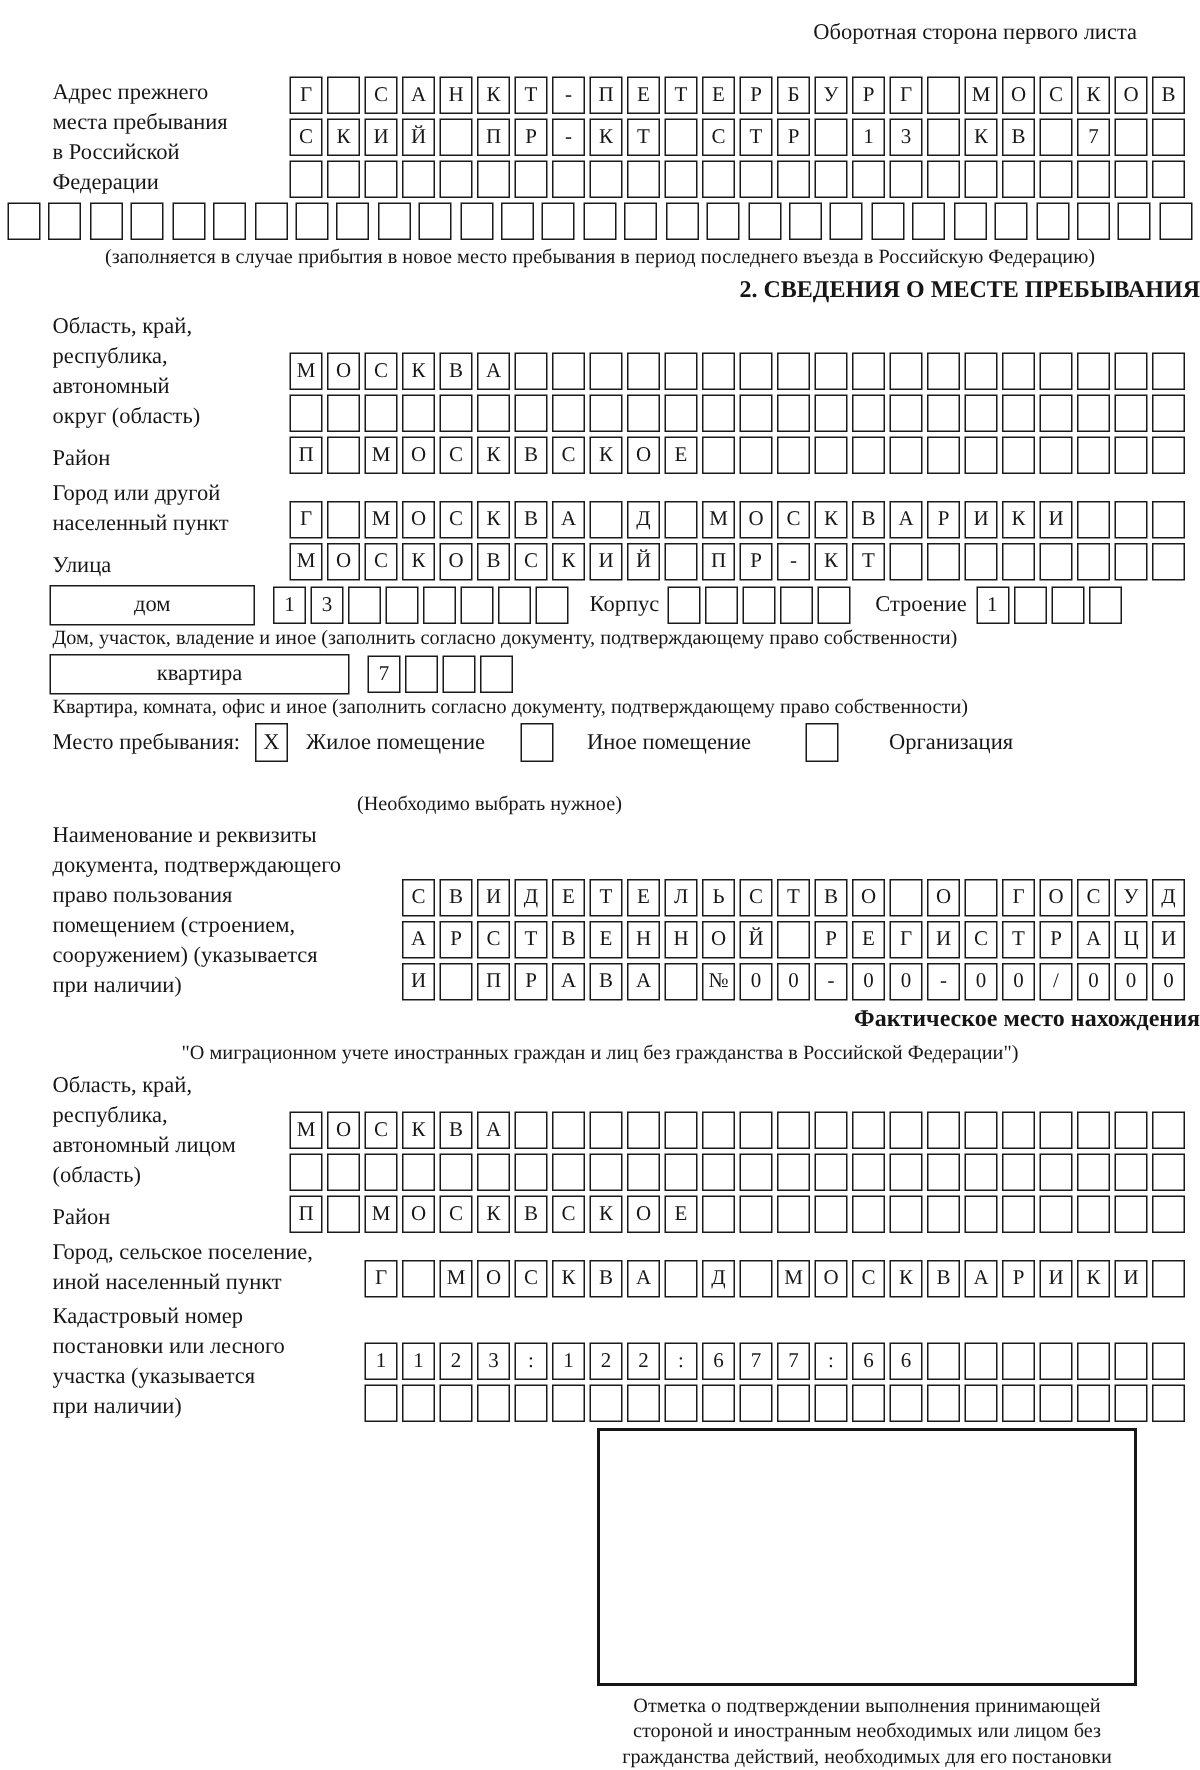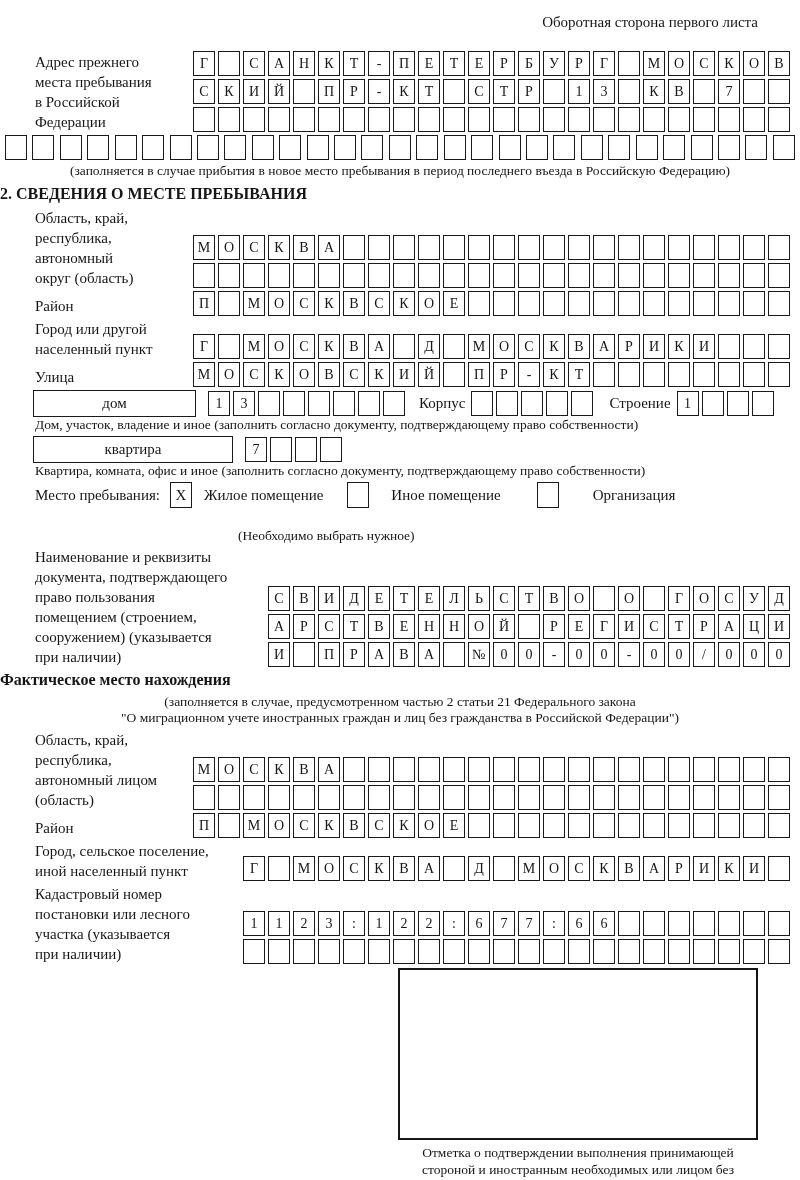--- a/index.html
+++ b/index.html
@@ -15,25 +15,25 @@
   .cellcol{ margin-left:auto;display:flex;flex-direction:column;gap:3px }
   .cellcol .cells{ margin-left:0 }
   .cell{ width:22px;height:25px;border:1.6px solid #1a1a1a;display:flex;align-items:center;justify-content:center;
          font-size:14px;flex:0 0 auto;background:#fff }
 
   .fullrow{ display:flex;justify-content:space-between;padding:0 5px;margin-top:2px }
   .fullrow .cell{ margin:0 }
 
   .note-center{ text-align:center;font-size:13.5px;line-height:16px;margin-top:3px }
   .note-left{ font-size:13.5px;line-height:16px;padding-left:35px;margin-bottom:3px }
-  .h-bold{ text-align:left;font-weight:bold;font-size:16px;margin-top:6px;margin-bottom:5px }
+  .h-bold{ text-align:right;font-weight:bold;font-size:16px;margin-top:6px;margin-bottom:5px }
 
   .wide-box{ height:27px;border:1.8px solid #1a1a1a;display:flex;align-items:center;justify-content:center;
              font-size:15px;background:#fff;flex:0 0 auto }
-  .dom-box{ width:163px }
+  .dom-box{ width:137px }
   .kv-box{ width:200px }
   .inline-label{ font-size:15px;line-height:27px;flex:0 0 auto }
   .grow-gap{ flex:0 0 12px }
 
   .place-row{ display:flex;align-items:center;padding-left:35px;margin-bottom:20px }
   .checkbox{ width:22px;height:26px;border:1.8px solid #1a1a1a;display:flex;align-items:center;justify-content:center;
              font-size:15px;flex:0 0 auto;background:#fff }
   .place-row .plabel{ font-size:15px }
 
   .cad-cells{ margin-top:20px }
@@ -470,21 +470,20 @@
           <span class="cell">/</span>
           <span class="cell">0</span>
           <span class="cell">0</span>
           <span class="cell">0</span>
         </div>
     </div>
   </div>
 
   <div class="h-bold mt4">Фактическое место нахождения</div>
   <div class="note-center" style="margin-top:0">
-      <div>(заполняется в случае, предусмотренном частью 2 статьи 21 Федерального закона</div>
       <div>"О миграционном учете иностранных граждан и лиц без гражданства в Российской Федерации")</div>
     </div>
 
   <div class="frow mt4">
     <div class="flabel">
         <div>Область, край,</div>
         <div>республика,</div>
         <div>автономный лицом</div>
         <div>(область)</div>
       </div>

